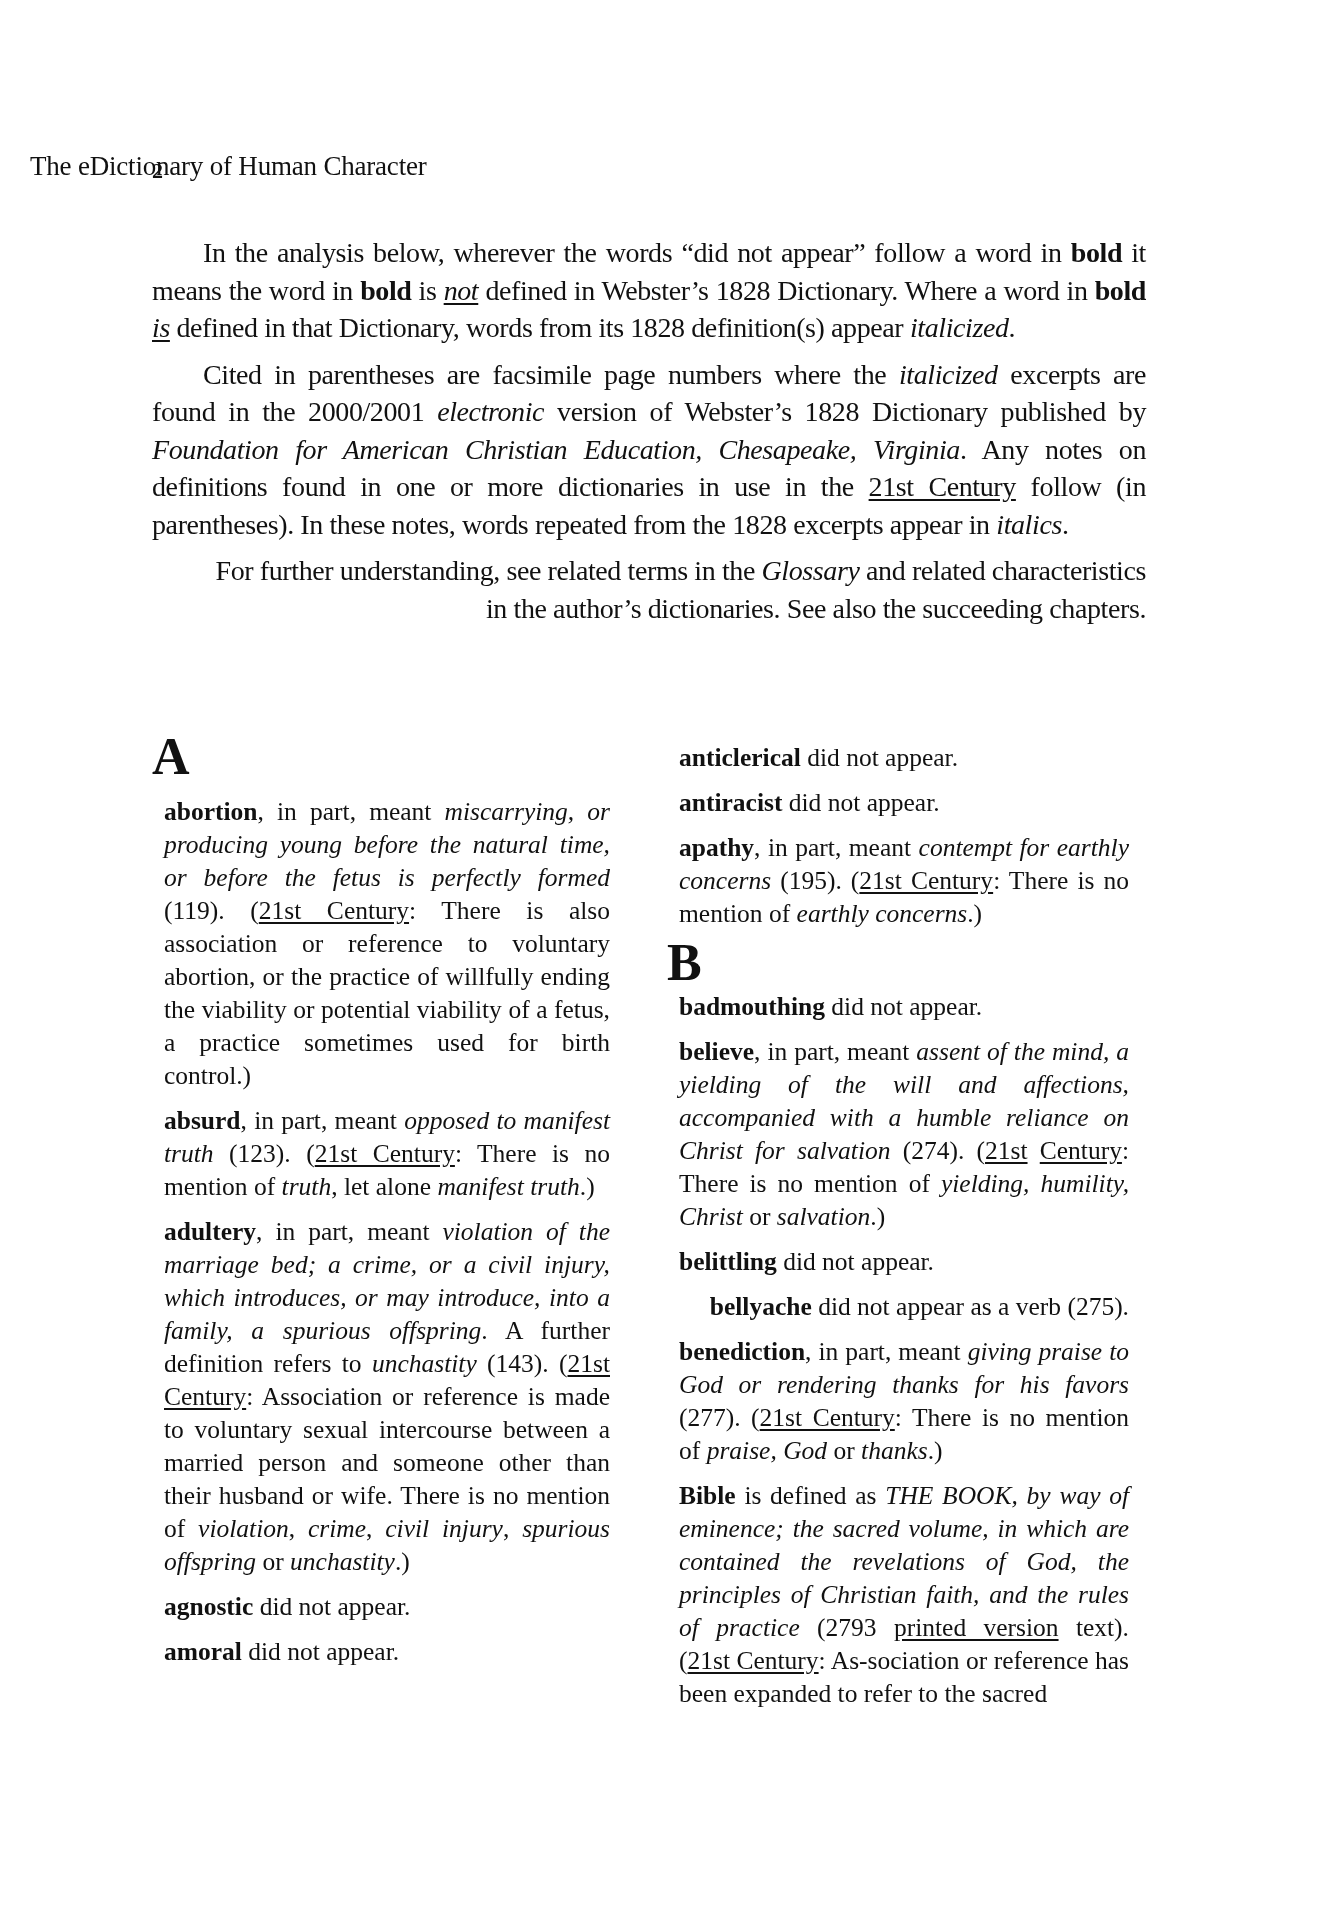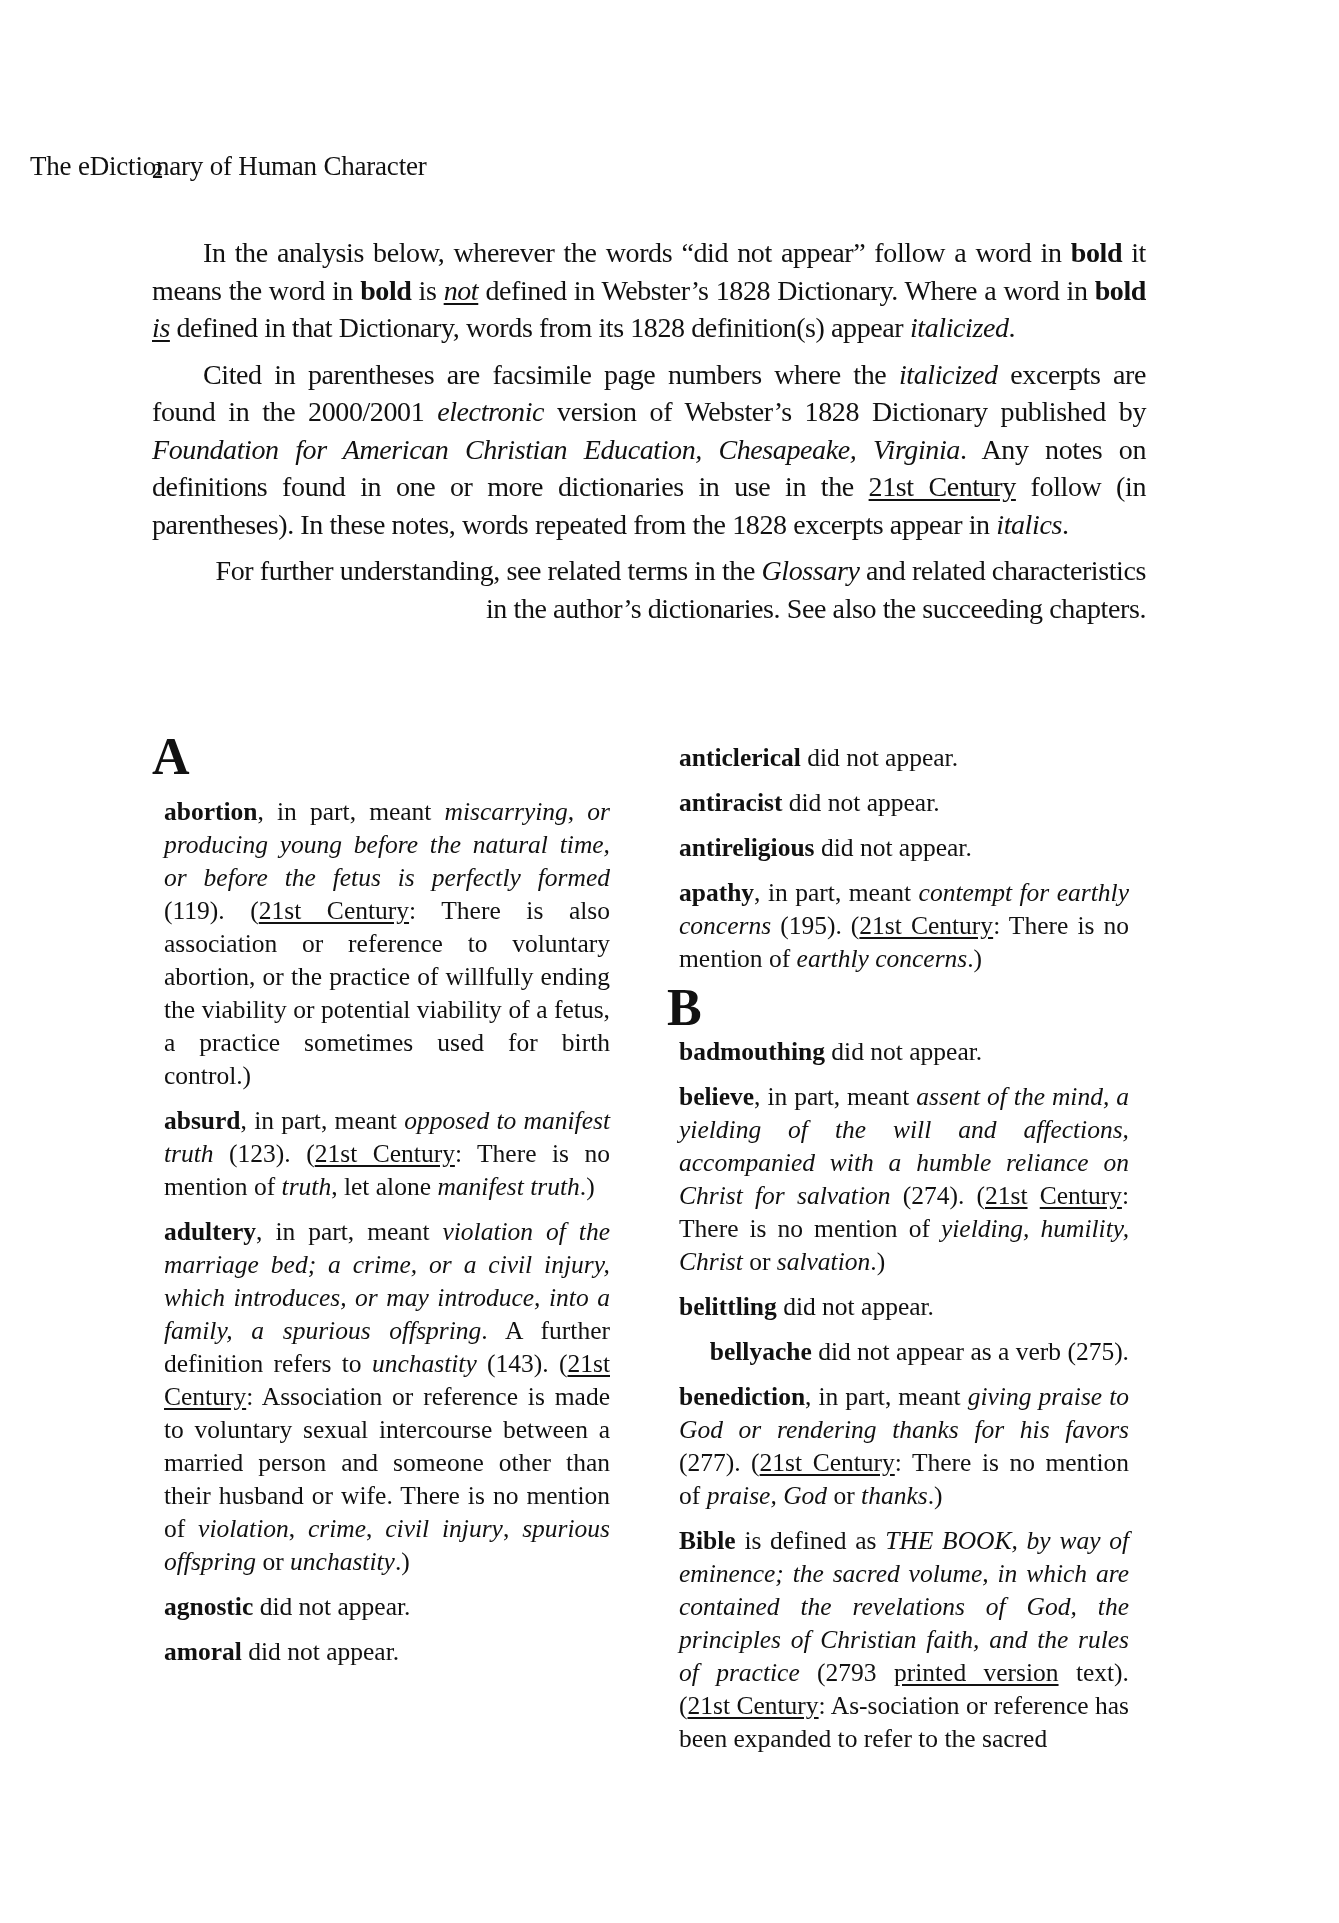--- a/index.html
+++ b/index.html
@@ -42,21 +42,20 @@
 
   <p class="entry"><b>adultery</b><span>, in part, meant </span><i>violation of the marriage bed; a crime, or a civil injury, which introduces, or may introduce, into a family, a spurious offspring</i><span>.  A further definition refers to </span><i>unchastity</i><span> (143).  (</span><u>21st Century</u><span>: Association or reference is made to voluntary sexual intercourse between a married person and someone other than their husband or wife.   There is no mention of </span><i>violation</i><span>, </span><i>crime</i><span>, </span><i>civil injury</i><span>, </span><i>spurious offspring</i><span> or </span><i>unchastity</i><span>.)</span></p>
 
   <p class="entry"><b>agnostic</b><span> did not appear.</span></p>
   <p class="entry"><b>amoral</b><span> did not appear.</span></p>
 </div>
 
 <div class="col col-right">
   <p class="entry"><b>anticlerical</b><span> did not appear.</span></p>
   <p class="entry"><b>antiracist</b><span> did not appear.</span></p>
-  <p class="entry"><b>antireligious</b><span> did not appear.</span></p>
 
   <p class="entry"><b>apathy</b><span>, in part, meant </span><i>contempt for earthly concerns</i><span> (195). (</span><u>21st Century</u><span>: There is no mention of </span><i>earthly concerns</i><span>.)</span></p>
 
   <div class="letter letter-b">B</div>
 
   <p class="entry"><b>badmouthing</b><span> did not appear.</span></p>
 
   <p class="entry"><b>believe</b><span>, in part, meant </span><i>assent of the mind, a yielding of the will and affections, accompanied with a humble reliance on Christ for salvation</i><span> (274).  (</span><u>21st</u><span> </span><u>Century</u><span>: There is no mention of </span><i>yielding, humility, Christ</i><span> or </span><i>salvation</i><span>.)</span></p>
 
   <p class="entry"><b>belittling</b><span> did not appear.</span></p>

